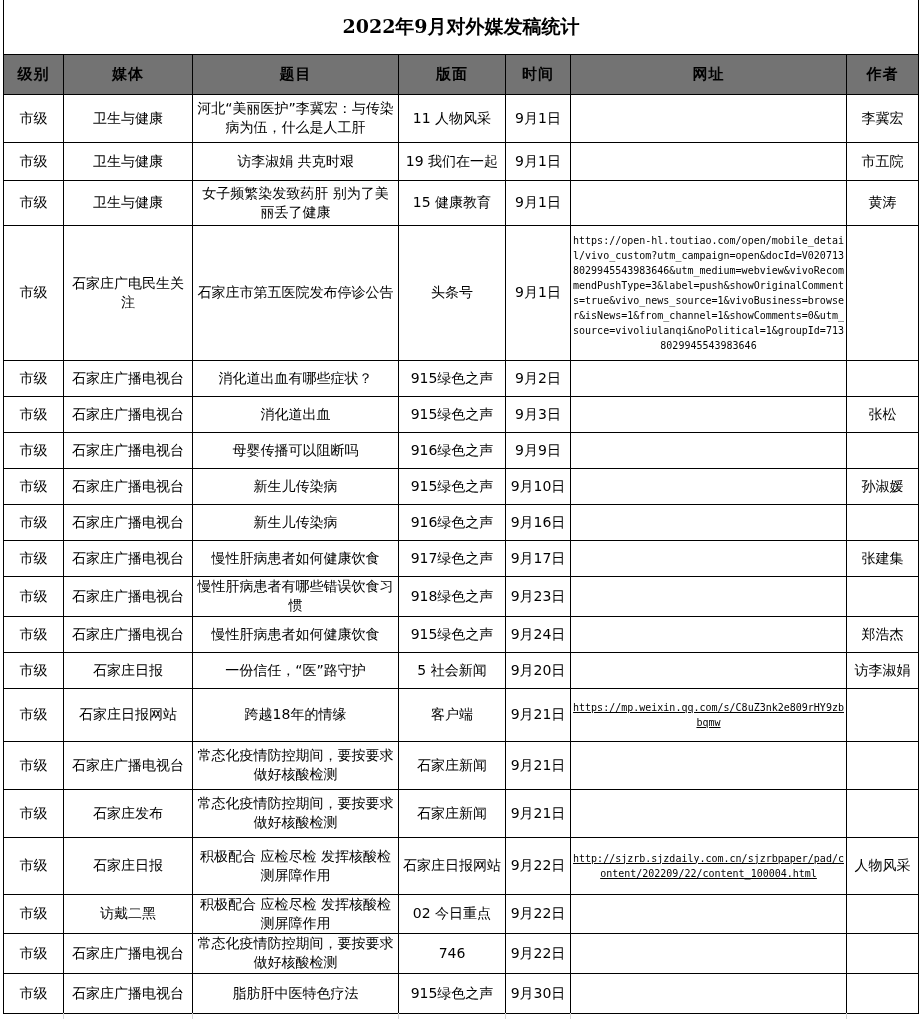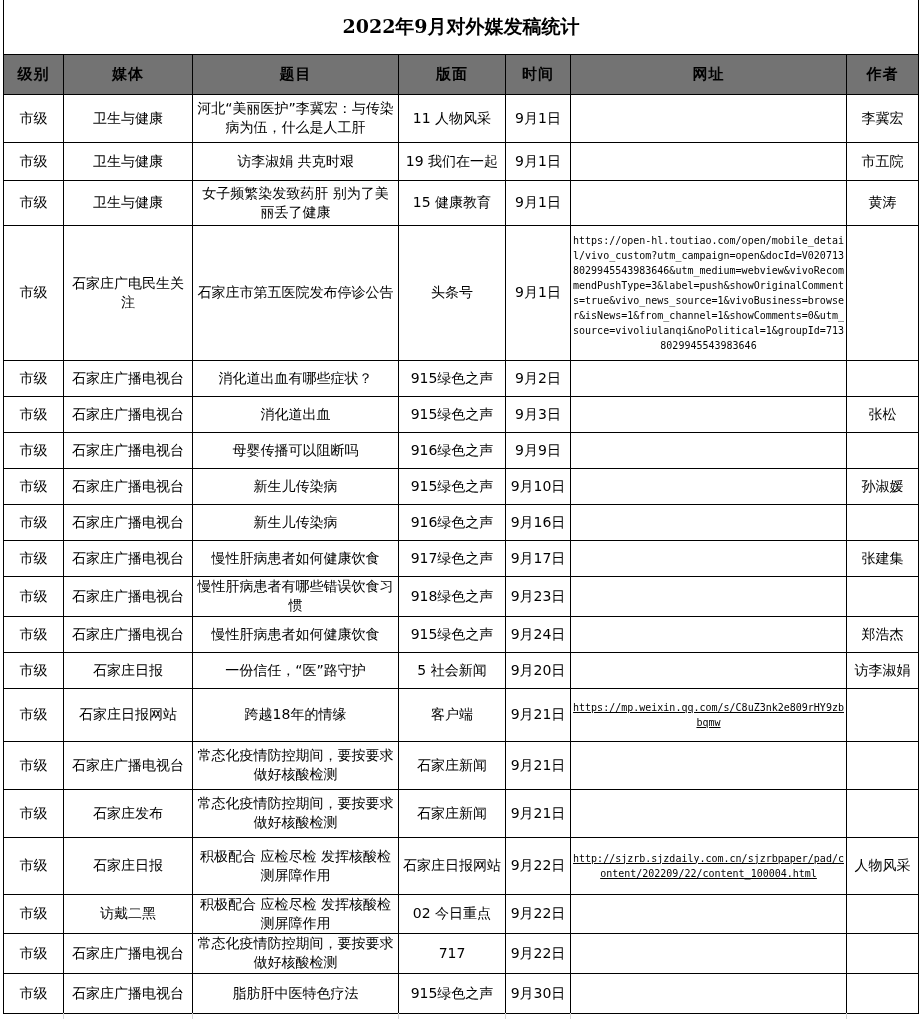--- a/index.html
+++ b/index.html
@@ -206,21 +206,21 @@
         <td>积极配合 应检尽检 发挥核酸检测屏障作用</td>
         <td>02 今日重点</td>
         <td>9月22日</td>
         <td class="url"><span class="plain"></span></td>
         <td></td>
       </tr>
       <tr style="height: 40px;">
         <td>市级</td>
         <td>石家庄广播电视台</td>
         <td>常态化疫情防控期间，要按要求做好核酸检测</td>
-        <td>717</td>
+        <td>746</td>
         <td>9月22日</td>
         <td class="url"><span class="plain"></span></td>
         <td></td>
       </tr>
       <tr style="height: 40px;">
         <td>市级</td>
         <td>石家庄广播电视台</td>
         <td>脂肪肝中医特色疗法</td>
         <td>915绿色之声</td>
         <td>9月30日</td>

